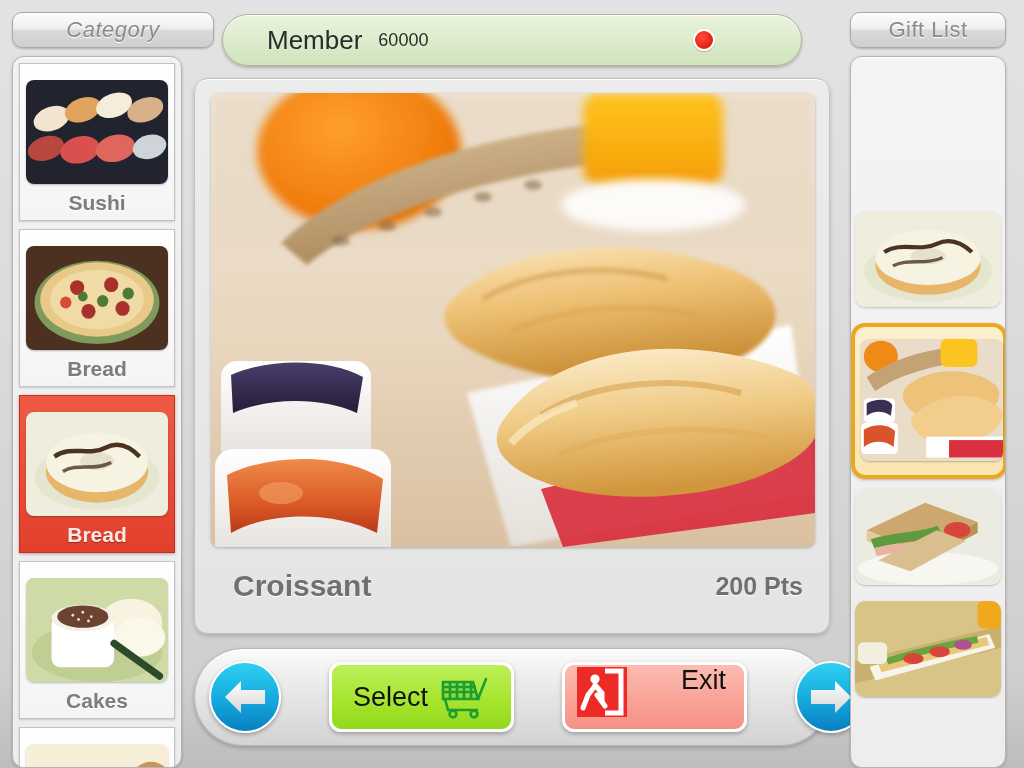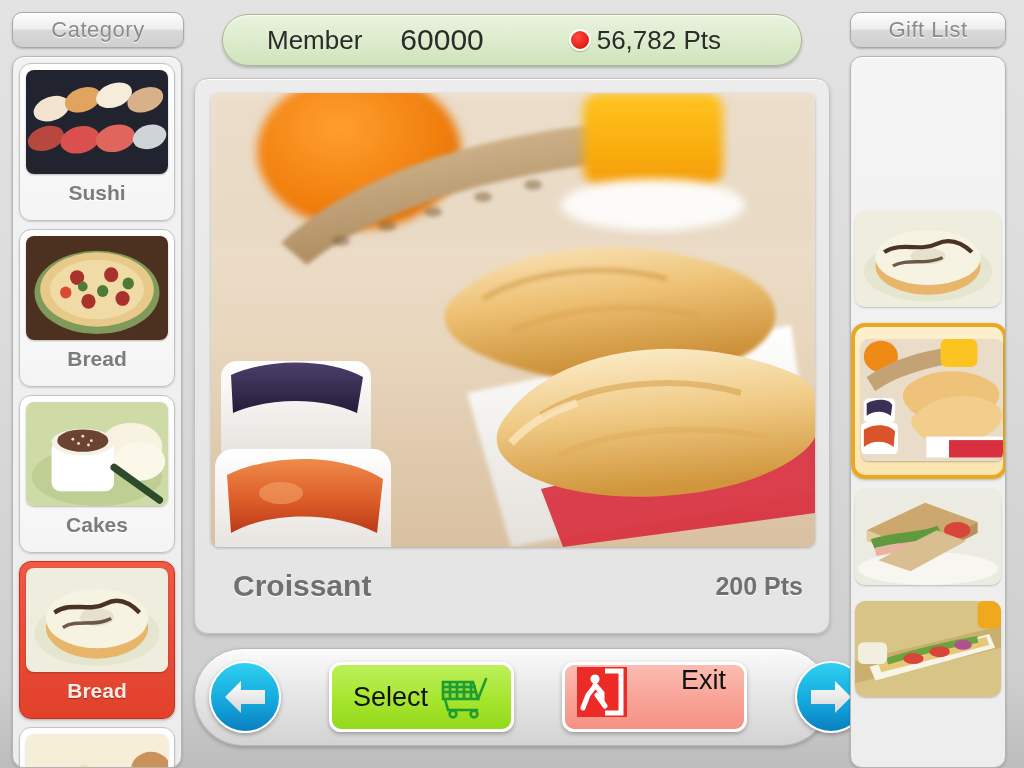--- a/index.html
+++ b/index.html
@@ -21,35 +21,35 @@
     display: flex; align-items: center; justify-content: center;
     color: #8b8b8b; font-size: 22px; font-weight: 400;
     text-shadow: 0 1px 0 #ffffff;
     letter-spacing: .5px;
   }
 
   
   #category-panel {
     position: absolute; left: 12px; top: 12px; width: 170px; height: 756px;
   }
-  #category-label { width: 172px; }
+  #category-label { width: 202px; font-style: italic; }
   #category-list {
     position: absolute; top: 44px; left: 0; width: 170px; height: 712px;
     background: linear-gradient(180deg,#f2f2f2 0%, #ededed 100%);
     border: 1px solid #b4b4b4; border-radius: 12px;
     box-shadow: inset 0 1px 0 #fff, 0 1px 3px rgba(0,0,0,.2);
     overflow: hidden; padding: 6px 0 0 0;
   }
   .cat-item {
     width: 156px; height: 158px; margin: 0 auto 8px auto;
-    border-radius: 12px; border: 1px solid #c2c2c2;
+    border-radius: 0; border: 1px solid #c2c2c2;
     background: linear-gradient(180deg,#ffffff 0%, #f4f4f4 100%);
     box-shadow: 0 1px 2px rgba(0,0,0,.16);
     display: flex; flex-direction: column; align-items: center;
-    padding-top: 6px; position: relative;
+    padding-top: 16px; position: relative;
   }
   .cat-item.selected {
     background: linear-gradient(180deg,#ef5a45 0%, #e2402b 100%);
     border: 1px solid #c8301d;
     box-shadow: 0 1px 3px rgba(0,0,0,.3);
   }
   .cat-thumb {
     width: 142px; height: 104px; border-radius: 8px; overflow: hidden;
     box-shadow: 0 1px 2px rgba(0,0,0,.25);
     position: relative;
@@ -63,21 +63,21 @@
   
   #member-bar {
     position: absolute; left: 222px; top: 14px; width: 580px; height: 52px;
     border-radius: 26px;
     background: linear-gradient(180deg,#e9f2de 0%, #dceccc 52%, #cfe4bb 100%);
     border: 1px solid #a8b79a;
     box-shadow: inset 0 1px 0 rgba(255,255,255,.9), 0 2px 3px rgba(0,0,0,.22);
     display: flex; align-items: center;
   }
   #member-word { margin-left: 44px; font-size: 26px; color: #2b2b2b; }
-  #member-id { margin-left: 38px; font-size: 30px; color: #2b2b2b; }
+  #member-id { margin-left: 16px; font-size: 18px; color: #2b2b2b; }
   #points-group { margin-left: auto; margin-right: 80px; display: flex; align-items: center; }
   #points-dot {
     width: 22px; height: 22px; border-radius: 50%;
     background: radial-gradient(circle at 38% 34%, #ff4d3d 0%, #e01c12 72%, #c21108 100%);
     border: 2px solid #ffffff; box-shadow: 0 1px 1px rgba(0,0,0,.25);
     margin-right: 6px; flex: none;
   }
   #points-value { font-size: 26px; color: #2b2b2b; }
 
   
@@ -199,20 +199,32 @@
       <ellipse cx="50" cy="36" rx="40" ry="25" fill="#e8c98a"></ellipse>
       <ellipse cx="50" cy="36" rx="33" ry="20" fill="#f0dba6"></ellipse>
       <circle cx="36" cy="28" r="5" fill="#a8312c"></circle>
             <circle cx="60" cy="26" r="5" fill="#a8312c"></circle>
       <circle cx="44" cy="44" r="5" fill="#a8312c"></circle>
             <circle cx="68" cy="42" r="5" fill="#a8312c"></circle>
       <circle cx="28" cy="38" r="4" fill="#d94a32"></circle>
             <circle cx="54" cy="37" r="4" fill="#4f7a36"></circle>
       <circle cx="72" cy="32" r="4" fill="#4f7a36"></circle>
             <circle cx="40" cy="34" r="3.4" fill="#4f7a36"></circle>
+          </svg></div>
+        <div class="cat-name">Bread</div>
+      </div>
+      <div class="cat-item selected">
+        <div class="cat-thumb"><svg viewBox="0 0 100 70" preserveAspectRatio="none" width="100%" height="100%">
+            <rect width="100" height="70" fill="#efeede"></rect>
+      <ellipse cx="50" cy="44" rx="44" ry="22" fill="#e4e6cf"></ellipse>
+      <ellipse cx="50" cy="40" rx="36" ry="21" fill="#e7b66a"></ellipse>
+      <ellipse cx="50" cy="34" rx="36" ry="20" fill="#f7f3e3"></ellipse>
+      <ellipse cx="50" cy="33" rx="12" ry="6" fill="#e6e1cc"></ellipse>
+      <path d="M20 30 C32 22 44 30 56 24 C66 19 74 24 80 30" stroke="#4a3322" stroke-width="3" fill="none"></path>
+      <path d="M26 40 C36 34 48 40 60 34" stroke="#4a3322" stroke-width="2.4" fill="none" opacity=".8"></path>
           </svg></div>
         <div class="cat-name">Bread</div>
       </div>
       <div class="cat-item">
         <div class="cat-thumb"><svg viewBox="0 0 100 70" preserveAspectRatio="none" width="100%" height="100%">
             <rect width="100" height="70" fill="#cfdba6"></rect>
       <ellipse cx="50" cy="50" rx="46" ry="20" fill="#bfce93"></ellipse>
       <ellipse cx="74" cy="30" rx="22" ry="16" fill="#f7f3e0"></ellipse>
       <ellipse cx="80" cy="40" rx="18" ry="13" fill="#fbf8ea"></ellipse>
       <rect x="18" y="26" width="44" height="34" rx="6" fill="#ffffff"></rect>
@@ -222,50 +234,37 @@
         <circle cx="33" cy="25" r="1"></circle>
               <circle cx="40" cy="23" r="1"></circle>
               <circle cx="46" cy="26" r="1"></circle>
         <circle cx="37" cy="28" r="1"></circle>
               <circle cx="44" cy="29" r="1"></circle>
       </g>
       <path d="M62 44 L94 66" stroke="#2d4a2a" stroke-width="5" stroke-linecap="round"></path>
           </svg></div>
         <div class="cat-name">Cakes</div>
       </div>
-      <div class="cat-item selected">
-        <div class="cat-thumb"><svg viewBox="0 0 100 70" preserveAspectRatio="none" width="100%" height="100%">
-            <rect width="100" height="70" fill="#efeede"></rect>
-      <ellipse cx="50" cy="44" rx="44" ry="22" fill="#e4e6cf"></ellipse>
-      <ellipse cx="50" cy="40" rx="36" ry="21" fill="#e7b66a"></ellipse>
-      <ellipse cx="50" cy="34" rx="36" ry="20" fill="#f7f3e3"></ellipse>
-      <ellipse cx="50" cy="33" rx="12" ry="6" fill="#e6e1cc"></ellipse>
-      <path d="M20 30 C32 22 44 30 56 24 C66 19 74 24 80 30" stroke="#4a3322" stroke-width="3" fill="none"></path>
-      <path d="M26 40 C36 34 48 40 60 34" stroke="#4a3322" stroke-width="2.4" fill="none" opacity=".8"></path>
-          </svg></div>
-        <div class="cat-name">Bread</div>
-      </div>
       <div class="cat-item">
         <div class="cat-thumb"><svg viewBox="0 0 100 70" preserveAspectRatio="none" width="100%" height="100%">
             <rect width="100" height="70" fill="#f7eed8"></rect>
       <path d="M4 46 L40 20 L76 34 L40 60 Z" fill="#f3e2bb"></path>
       <path d="M26 40 L52 24 L70 32 L44 48 Z" fill="#faf0d6"></path>
       <ellipse cx="88" cy="24" rx="14" ry="12" fill="#c9935a"></ellipse>
           </svg></div>
         <div class="cat-name"></div>
       </div>
     </div>
 </div>
 
 <div id="member-bar">
   <span id="member-word">Member</span>
   <span id="member-id">60000</span>
   <span id="points-group">
     <span id="points-dot"></span>
-    <span id="points-value">56,782 Pts</span>
   </span>
 </div>
 
 <div id="product-panel">
   <div id="product-image">
     <div class="art art-croissant">
       <svg viewBox="0 0 604 454" width="604" height="454" preserveAspectRatio="none">
         <defs>
           <linearGradient id="bgTable" x1="0" y1="0" x2="0" y2="1">
             <stop offset="0%" stop-color="#f2e7d9"></stop>

